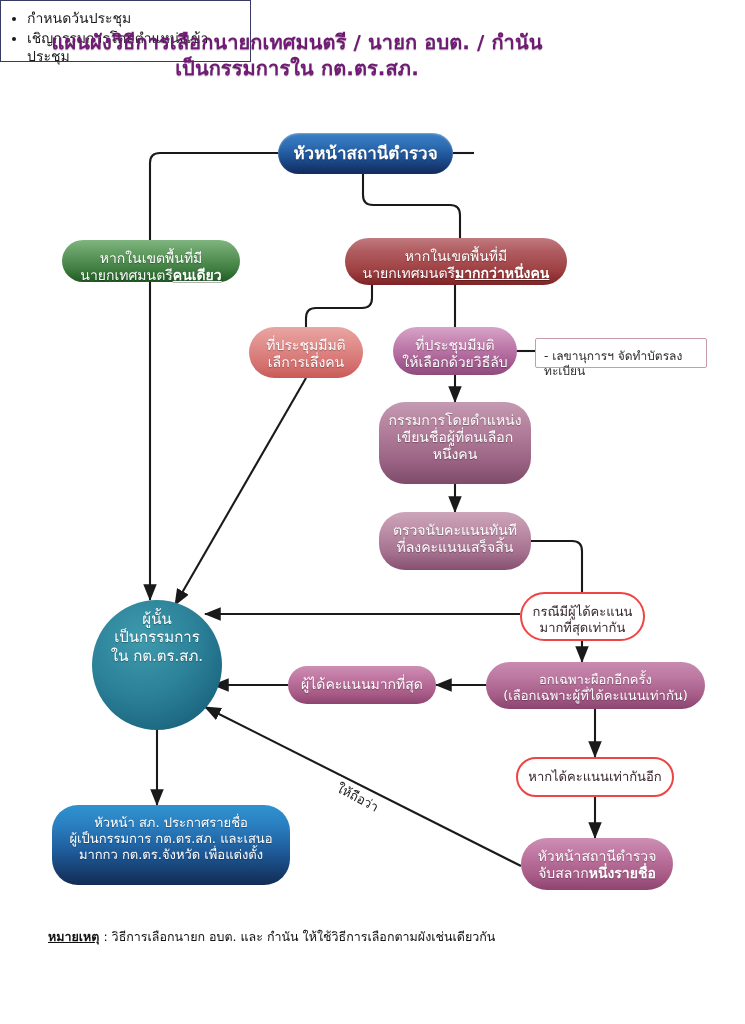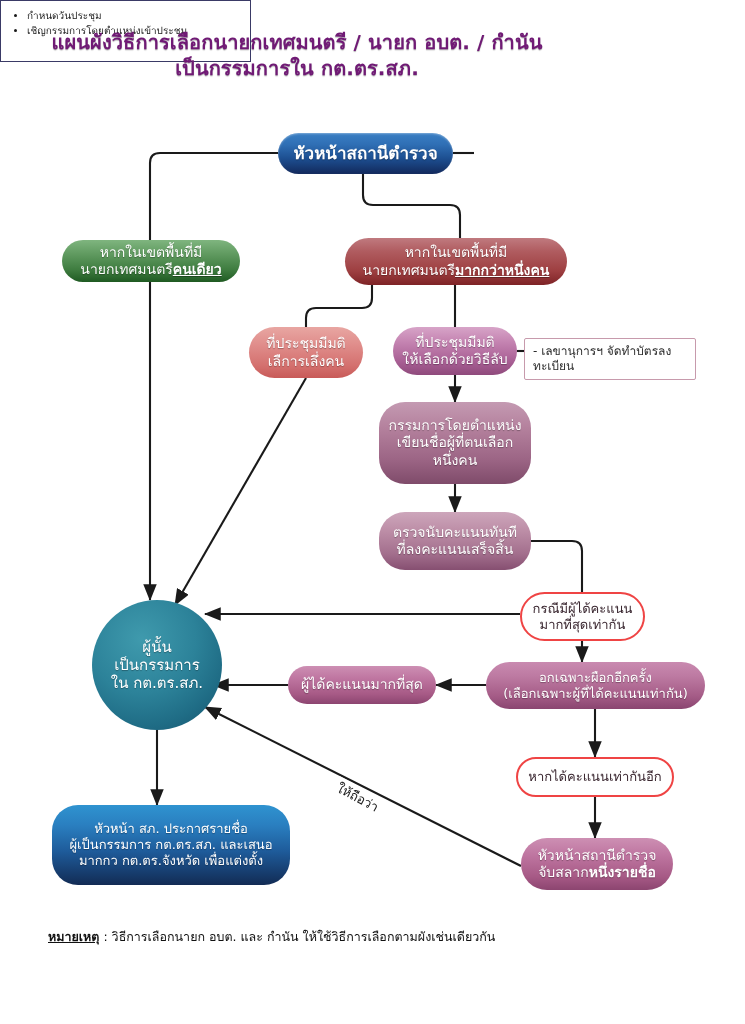--- a/index.html
+++ b/index.html
@@ -16,25 +16,25 @@
   .title{
     position:absolute;left:0;top:30px;width:594px;
     text-align:center;color:#701a75;font-weight:bold;
     font-size:20px;line-height:1.28;letter-spacing:.1px;
     text-shadow:0 1px 1px rgba(0,0,0,.30);
   }
   .title .l2{display:block;}
 
   
   .node{
-    position:absolute;display:flex;align-items:center;justify-content:center;
+    position:absolute;display:flex;align-items:flex-start;justify-content:center;
     text-align:center;color:#fff;box-sizing:border-box;
     line-height:1.22;font-size:14px;
     text-shadow:0 1px 1px rgba(0,0,0,.30);
-    padding:18px 8px;
+    padding:10px 8px;
   }
   .node .ul{text-decoration:underline;font-weight:bold;}
 
   
   .pill{border-radius:999px;}
   .rrect{border-radius:26px;}
 
   
   .blue-head{
     background:linear-gradient(180deg,#3a7fc4 0%,#2f6fb5 28%,#1d4f91 62%,#12295c 100%);
@@ -78,21 +78,21 @@
   .outline{
     background:#ffffff;color:#3a2730;border:2px solid #ef4444;
     text-shadow:none;font-size:13px;
   }
   .notebox{
     background:#ffffff;color:#2b2b2b;border:1.5px solid #c79aac;
     text-shadow:none;font-size:12px;text-align:left;justify-content:flex-start;
   }
   .bulletbox{
     background:#ffffff;color:#1a1a1a;border:1.5px solid #3a3a66;
-    text-shadow:none;font-size:10px;
+    text-shadow:none;font-size:14px;
     display:block;padding:6px 8px 6px 10px;text-align:left;
   }
   .bulletbox ul{margin:0;padding:0 0 0 16px;list-style:disc;}
   .bulletbox li{margin:2px 0;line-height:1.3;}
 
   
   .edge-label{
     position:absolute;color:#1a1a1a;font-size:13px;
     transform:rotate(28deg);transform-origin:left center;
     background:#fff;padding:0 3px;text-shadow:none;
@@ -195,21 +195,21 @@
     </span>
   </div>
 
   <div class="node rrect orchid" style="left:393px;top:327px;width:124px;height:48px;">
     <span>
       <span>ที่ประชุมมีมติ</span><br>
       <span>ให้เลือกด้วยวิธีลับ</span>
     </span>
   </div>
 
-  <div class="node notebox" style="left:524px;top:338px;width:172px;height:42px;border-radius:2px;">
+  <div class="node notebox" style="left:535px;top:338px;width:172px;height:30px;border-radius:2px;">
     <span>- เลขานุการฯ จัดทำบัตรลงทะเบียน</span>
   </div>
 
   <div class="node rrect plum" style="left:379px;top:402px;width:152px;height:82px;">
     <span>
       <span>กรรมการโดยตำแหน่ง</span><br>
       <span>เขียนชื่อผู้ที่ตนเลือก</span><br>
       <span>หนึ่งคน</span>
     </span>
   </div>

